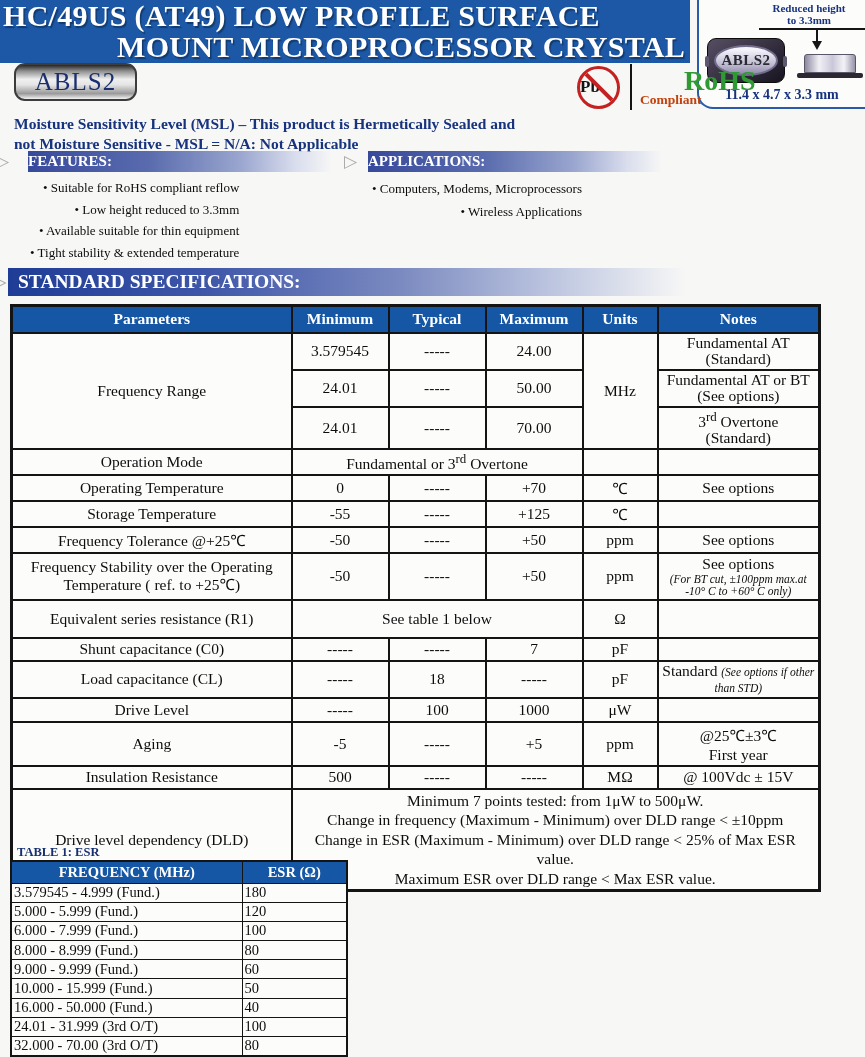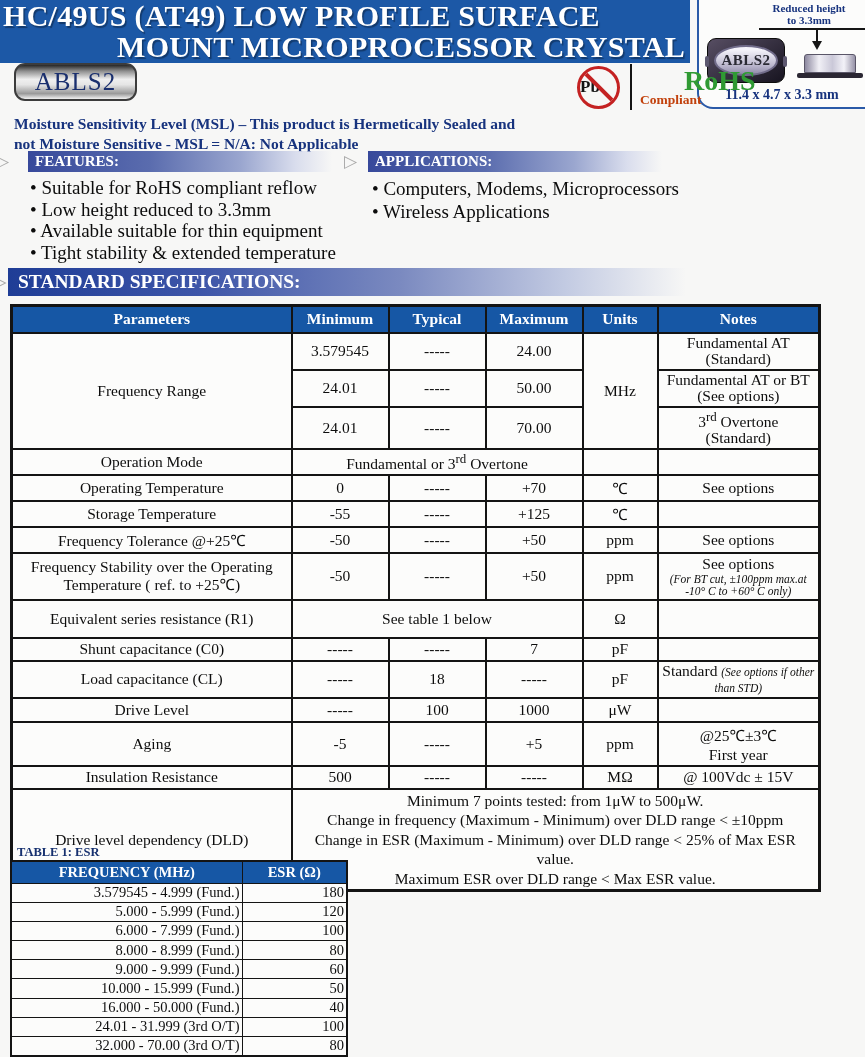--- a/index.html
+++ b/index.html
@@ -38,30 +38,30 @@
   .pb-icon span { font-weight:bold; font-size:17px; color:#141414; }
   .pb-slash { position:absolute; width:54px; height:3.5px; background:#c42222; transform:rotate(45deg); left:-6px; top:18px; }
   .comp-divider { width:2px; height:46px; background:#141414; margin:0 8px 0 10px; }
   .rohs-title { font-size:28px; line-height:25px; font-weight:bold; color:#2f9a33;margin-left:44px; }
   .rohs-sub { font-size:13.5px; line-height:14px; font-weight:bold; color:#c2410c; }
 
   
   .msl { position:absolute; left:14px; top:114px; font-size:15.5px; font-weight:bold; color:#17337e; line-height:19.5px; }
 
   
-  .sec-hdr { position:absolute; height:21px; color:#fff; font-weight:bold; font-size:15px; line-height:21px; padding-left:7px; }
+  .sec-hdr { position:absolute; height:21px; color:#fff; font-weight:bold; font-size:15px; line-height:21px; }
   .grad-sm { background:linear-gradient(90deg,#37499b 0%,#5a6cae 40%,#9aa6cf 70%,#d9dded 88%,rgba(247,247,246,0) 100%); }
   .features-hdr { left:28px; top:151px; width:304px; }
   .apps-hdr { left:368px; top:151px; width:294px; }
   .tri { position:absolute; color:#a9a9a9; font-size:17px; line-height:21px; }
   .tri-features { left:-4px; top:151px; }
   .tri-apps { left:344px; top:151px; }
   .tri-spec { left:-8px; top:271px; font-size:19px; }
 
-  .bullets { position:absolute; font-size:19px; color:#0c0c0c; }
+  .bullets { position:absolute; font-size:13px; color:#0c0c0c;text-align:right; }
   .feat-list { left:30px; top:177px; line-height:21.5px; }
   .app-list { left:372px; top:177px; line-height:23px; }
   .b-item::before { content:"• "; }
 
   .spec-hdr { position:absolute; left:8px; top:268px; width:678px; height:28px; background:linear-gradient(90deg,#1f3d96 0%,#3d55a8 28%,#7b8ac0 58%,#c2cae2 82%,rgba(247,247,246,0) 100%); color:#fff; font-weight:bold; font-size:19.5px; line-height:28px; padding-left:10px; }
 
   
   table.spec { position:absolute; left:10px; top:304px; width:808px; border-collapse:collapse; table-layout:fixed; background:#fcfcfb; border:3px solid #141414; }
   table.spec th, table.spec td { border:2px solid #141414; text-align:center; font-size:15.5px; padding:1px 3px; color:#0d0d0d; vertical-align:middle; }
   table.spec thead th { background:#1657a5; color:#fff; font-weight:bold; height:27px; }
@@ -70,21 +70,21 @@
   td.subrow-b { border-top:1px solid #2a2a2a; }
   .note-sm { font-size:11.5px; line-height:12.5px;font-style:italic; }
   .note-md { font-size:14.5px; line-height:16.5px; }
   .dld-cell { text-align:left; font-size:15.5px; line-height:19.5px; padding:4px 8px; vertical-align:top; }
   .param-2l { line-height:18px; }
 
   
   .table1-label { position:absolute; left:17px; top:845px; font-size:12.5px; font-weight:bold; color:#16306f; }
   table.esr { position:absolute; left:10px; top:860px; width:336px; border-collapse:collapse; table-layout:fixed; background:#fcfcfb; border:2px solid #141414; }
   table.esr th { background:#1657a5; color:#fff; font-size:14.5px; font-weight:bold; height:22px; border:1px solid #141414; }
-  table.esr td { border:1px solid #141414; font-size:14.5px; text-align:right; height:19.2px; color:#0d0d0d; padding:0 2px; }
+  table.esr td { border:1px solid #141414; font-size:14.5px; text-align:left; height:19.2px; color:#0d0d0d; padding:0 2px; }
 </style>
 </head>
 <body>
 
 <div class="page">
 
   <div class="banner">
     <div class="l1">HC/49US (AT49) LOW PROFILE SURFACE</div>
     <div class="l2">MOUNT MICROPROCESSOR CRYSTAL</div>
   </div>

